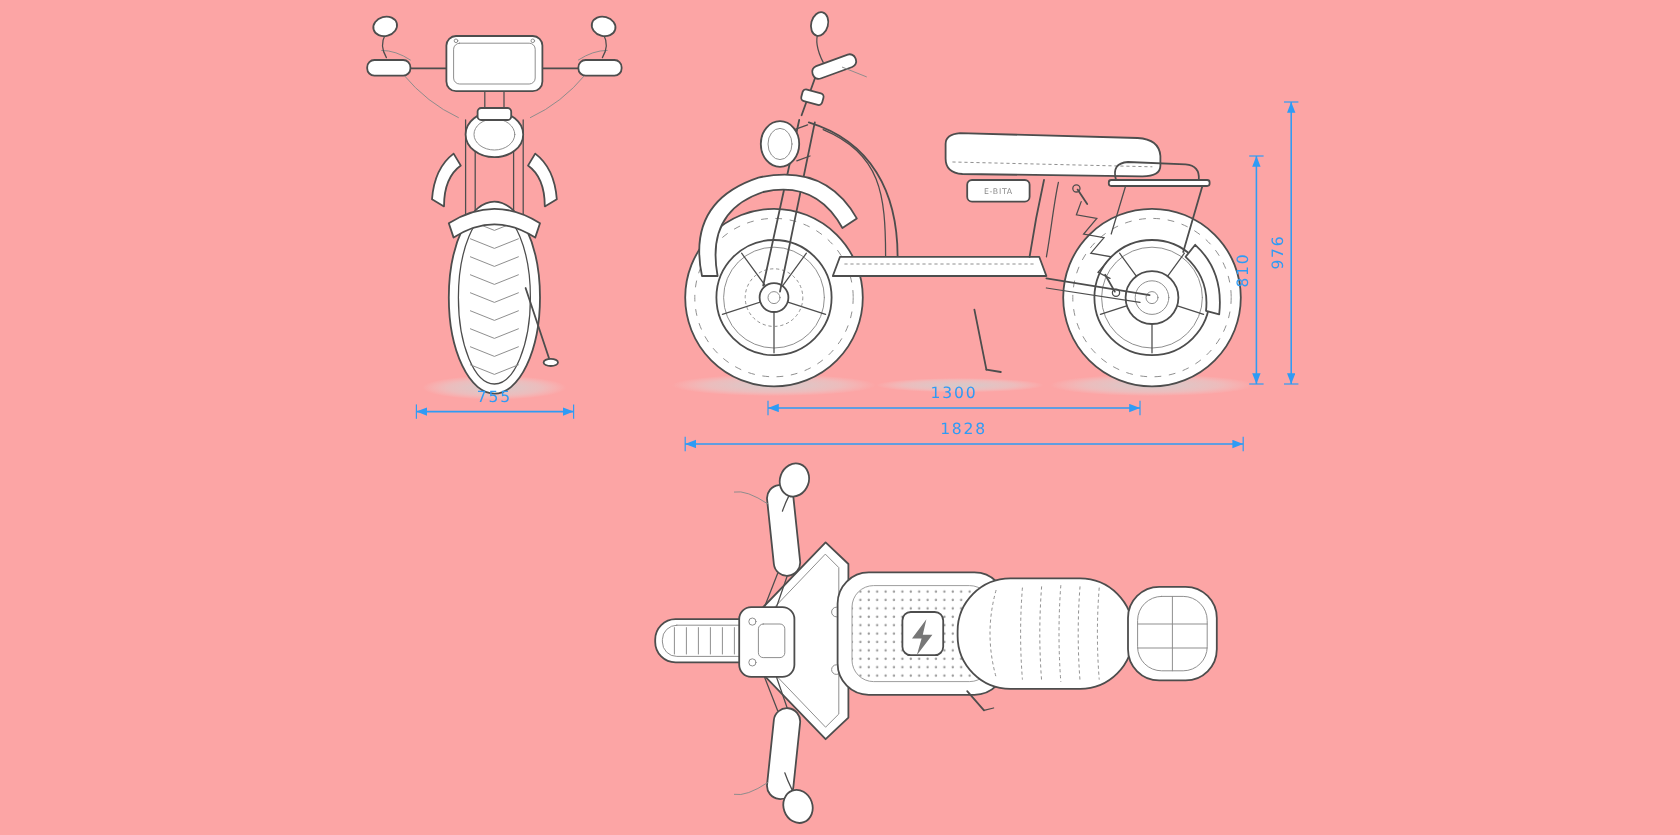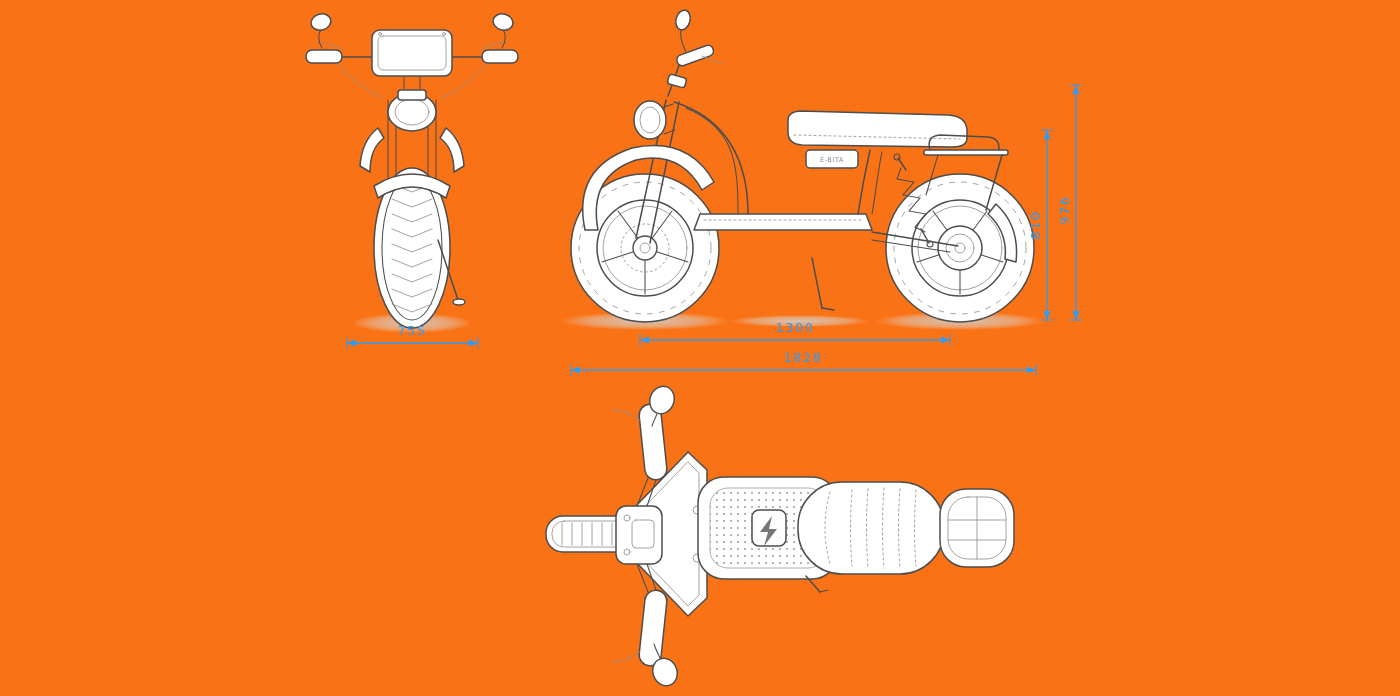--- a/index.html
+++ b/index.html
@@ -1,16 +1,16 @@
 <!DOCTYPE html>
 <html><head>
 <meta charset="utf-8">
 <style>
   html,body{margin:0;padding:0;background:#fff;}
-  .canvas{position:relative;width:1400px;height:696px;background:#f97316;overflow:hidden;
+  .canvas{position:relative;width:1400px;height:696px;background:#fca5a5;overflow:hidden;
           font-family:"DejaVu Sans",sans-serif;}
   svg{display:block;}
   .ln   {fill:none;stroke:#4d4d4d;stroke-width:1.5;stroke-linecap:round;stroke-linejoin:round;}
   .lnw  {fill:#ffffff;stroke:#4d4d4d;stroke-width:1.5;stroke-linejoin:round;}
   .mid  {fill:none;stroke:#4d4d4d;stroke-width:1.05;stroke-linecap:round;}
   .thin {fill:none;stroke:#8a8a8a;stroke-width:0.8;stroke-linecap:round;}
   .dash {stroke-dasharray:2 3;}
   .tread{stroke-dasharray:5 7;}
   .dim  {stroke:#2E9BF5;stroke-width:1.3;fill:none;}
   .dimtick{stroke:#2E9BF5;stroke-width:1;}

